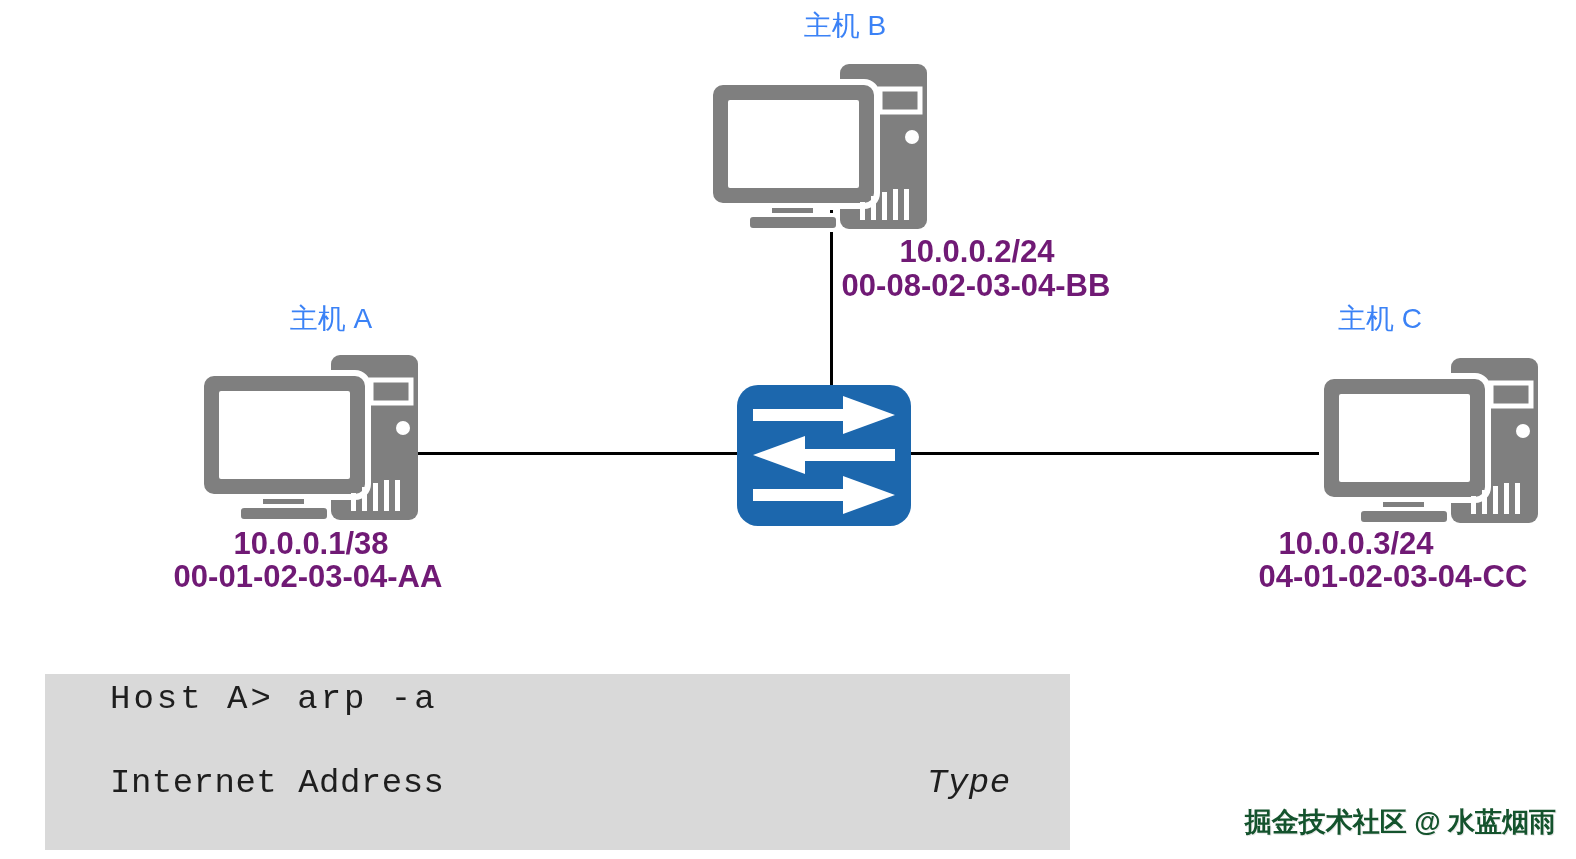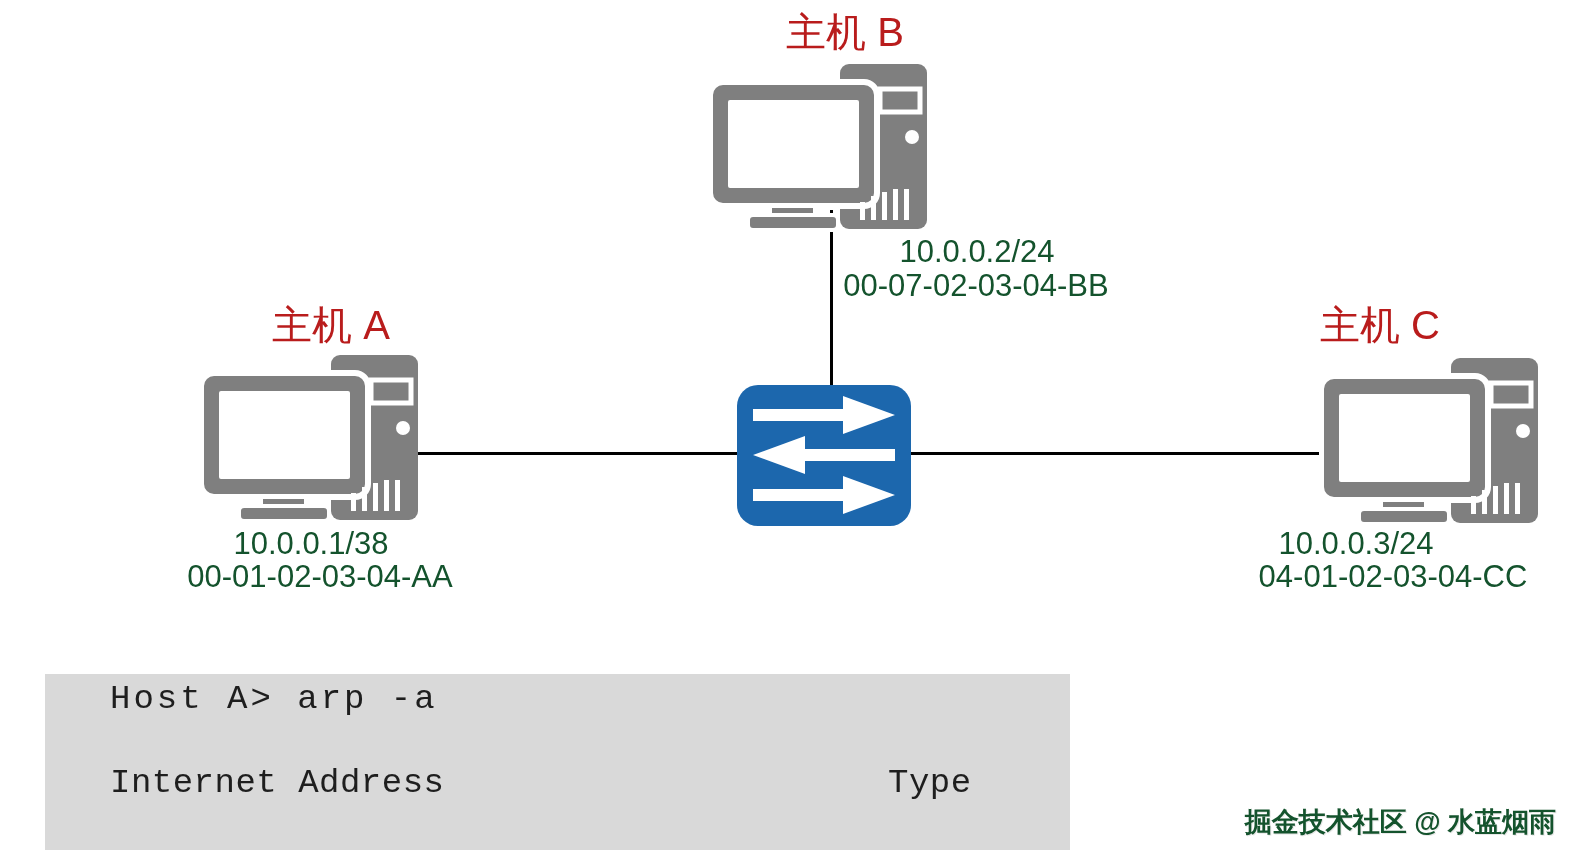--- a/index.html
+++ b/index.html
@@ -8,28 +8,29 @@
     position: relative;
     background: #ffffff;
     font-family: "Liberation Sans", "DejaVu Sans", sans-serif;
     color: #161616;
     overflow: hidden;
   }
   .abs { position: absolute; }
   .cx { transform: translateX(-50%); white-space: nowrap; }
 
   .node-label {
-    font-size: 40px;
+    font-size: 28px;
     line-height: 1;
-    color: #b91c1c;
+    color: #3b82f6;
   }
   .caption {
     font-size: 31px;
     line-height: 1;
-    color: #14532d;
+    color: #701a75;
+    font-weight: bold;
   }
 
   .connector { background: #000; }
 
   .terminal {
     left: 45px; top: 674px;
     width: 1025px; height: 176px;
     background: #d9d9d9;
   }
   .term-text {
@@ -37,21 +38,21 @@
     font-family: "Liberation Mono", "DejaVu Sans Mono", monospace;
     font-size: 34px;
     line-height: 1;
     color: #1e1e1e;
     white-space: pre;
   }
   .term-command { left: 65px; top: 8px; letter-spacing: 3px; }
   .term-col { top: 92px; letter-spacing: 0.5px; }
   .term-col-0 { left: 65px; }
   .term-col-1 { left: 483px; }
-  .term-col-2 { left: 843px; }
+  .term-col-2 { left: 882px; font-style: italic; }
 
   .watermark {
     right: 20px; top: 804px;
     font-size: 27px;
     font-weight: 700;
     color: #14532d;
     text-shadow: -1px -1px 0 #ffffff, 1px 1px 0 #e8e8e8;
     white-space: nowrap;
   }
 </style>
@@ -72,41 +73,41 @@
   <rect x="40" y="153" width="90" height="15" rx="5" fill="#7f7f7f" stroke="#fff" stroke-width="4"></rect>
   <g fill="#fff">
     <rect x="152" y="140" width="5" height="18"></rect>
     <rect x="163" y="134" width="5" height="24"></rect>
     <rect x="174" y="130" width="5" height="28"></rect>
     <rect x="185" y="127" width="5" height="31"></rect>
     <rect x="196" y="127" width="5" height="31"></rect>
   </g>
 </svg>
 <div class="abs caption cx" style="left:311px; top:528px;">10.0.0.1/38</div>
-<div class="abs caption cx" style="left:308px; top:561px;margin-left:12px;">00-01-02-03-04-AA</div>
+<div class="abs caption cx" style="left:308px; top:561px;">00-01-02-03-04-AA</div>
 
 <div class="abs node-label cx" style="left:845px; top:12px;">主机 B</div>
 <svg class="abs" style="left:708px; top:62px;" width="220" height="170" viewBox="0 0 220 170">
   <rect x="132" y="2" width="87" height="165" rx="9" fill="#7f7f7f"></rect>
   <rect x="172" y="27" width="40" height="23" fill="none" stroke="#fff" stroke-width="5"></rect>
   <circle cx="204" cy="75" r="7" fill="#fff"></circle>
   <rect x="2" y="20" width="167" height="124" rx="13" fill="#7f7f7f" stroke="#fff" stroke-width="6"></rect>
   <rect x="20" y="38" width="131" height="88" rx="2" fill="#fff"></rect>
   <rect x="62" y="144" width="45" height="12" fill="#7f7f7f" stroke="#fff" stroke-width="4"></rect>
   <rect x="40" y="153" width="90" height="15" rx="5" fill="#7f7f7f" stroke="#fff" stroke-width="4"></rect>
   <g fill="#fff">
     <rect x="152" y="140" width="5" height="18"></rect>
     <rect x="163" y="134" width="5" height="24"></rect>
     <rect x="174" y="130" width="5" height="28"></rect>
     <rect x="185" y="127" width="5" height="31"></rect>
     <rect x="196" y="127" width="5" height="31"></rect>
   </g>
 </svg>
 <div class="abs caption cx" style="left:977px; top:236px;">10.0.0.2/24</div>
-<div class="abs caption cx" style="left:976px; top:270px;">00-07-02-03-04-BB</div>
+<div class="abs caption cx" style="left:976px; top:270px;">00-08-02-03-04-BB</div>
 
 <div class="abs node-label cx" style="left:1380px; top:305px;">主机 C</div>
 <svg class="abs" style="left:1319px; top:356px;" width="220" height="170" viewBox="0 0 220 170">
   <rect x="132" y="2" width="87" height="165" rx="9" fill="#7f7f7f"></rect>
   <rect x="172" y="27" width="40" height="23" fill="none" stroke="#fff" stroke-width="5"></rect>
   <circle cx="204" cy="75" r="7" fill="#fff"></circle>
   <rect x="2" y="20" width="167" height="124" rx="13" fill="#7f7f7f" stroke="#fff" stroke-width="6"></rect>
   <rect x="20" y="38" width="131" height="88" rx="2" fill="#fff"></rect>
   <rect x="62" y="144" width="45" height="12" fill="#7f7f7f" stroke="#fff" stroke-width="4"></rect>
   <rect x="40" y="153" width="90" height="15" rx="5" fill="#7f7f7f" stroke="#fff" stroke-width="4"></rect>

